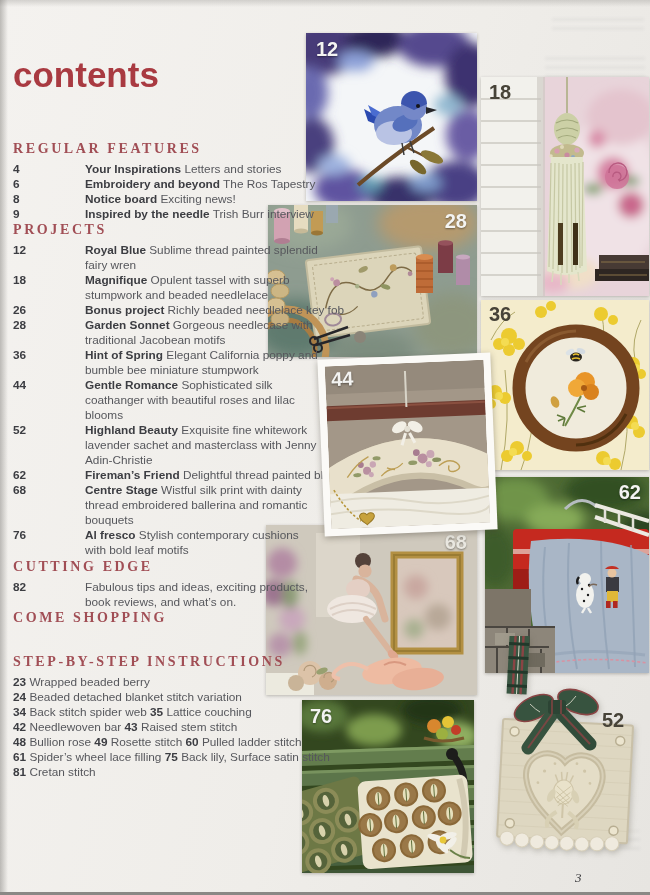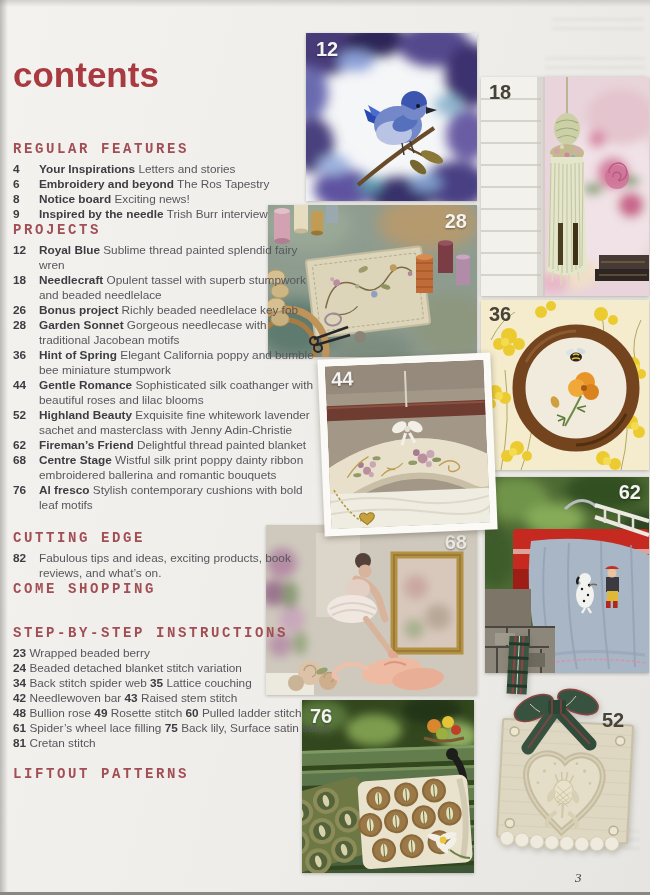--- a/index.html
+++ b/index.html
@@ -9,28 +9,28 @@
   .edge-l{position:absolute;left:0;top:0;width:8px;height:895px;z-index:6;
           background:linear-gradient(90deg,rgba(120,118,114,.45),rgba(233,231,228,0));}
   .edge-t{position:absolute;left:0;top:0;width:650px;height:7px;z-index:6;
           background:linear-gradient(180deg,rgba(150,148,144,.35),rgba(233,231,228,0));}
   .ghost{position:absolute;opacity:.06;filter:blur(1.5px);z-index:0;
          background:repeating-linear-gradient(0deg,#5a5a68 0 3px,transparent 3px 9px);}
 
   
   .toc{position:absolute;left:13px;top:40px;width:306px;z-index:2;}
   h1.contents{font-size:35px;font-weight:bold;color:#a93a41;margin:16px 0 0 0;line-height:37px;}
-  .sec-h{font-family:Liberation Mono, monospace;font-weight:700;font-size:14px;
+  .sec-h{font-family:Liberation Serif, serif;font-weight:700;font-size:14px;
          letter-spacing:2.6px;color:#a14e55;line-height:16px;}
-  .h-reg{margin-top:48px}.h-proj{margin-top:0}.h-cut{margin-top:17px}
+  .h-reg{margin-top:48px}.h-proj{margin-top:0}.h-cut{margin-top:1px}
   .h-shop{}.h-step{margin-top:28px}.h-lift{margin-top:15px}
   .items{margin-top:5px}
   .toc-item{display:flex;font-size:11.8px;line-height:15px;color:#56575c;}
   .toc-item .num{flex:0 0 26px;font-weight:700;color:#3c3d42;}
-  .toc-item .body{flex:1;}
+  .toc-item .body{flex:1;margin-left:46px;}
   .toc-item .t{font-weight:700;color:#3c3d42;}
   .nowrap{white-space:nowrap;}
   .step-line{font-size:11.8px;line-height:15px;color:#56575c;white-space:nowrap;}
   .step-line b{color:#3c3d42;text-align:center;}
   .pageno{position:absolute;left:575px;top:870px;z-index:2;
           font-family:"Liberation Serif",serif;font-style:italic;font-size:13px;color:#3e3e40;}
 
   
   .photo{position:absolute;box-shadow:0 1px 3px rgba(60,55,45,.3);overflow:hidden;z-index:1;}
   .photo svg{display:block;width:100%;height:100%;}
@@ -83,21 +83,21 @@
     </div>
 
     <div class="sec-h h-proj">PROJECTS</div>
     <div class="items">
       <div class="toc-item">
         <span class="num">12</span>
         <span class="body"><span class="t">Royal Blue</span> <span>Sublime thread painted splendid fairy wren</span></span>
       </div>
       <div class="toc-item">
         <span class="num">18</span>
-        <span class="body"><span class="t">Needlecraft</span> <span>Opulent tassel with superb stumpwork and beaded needlelace</span></span>
+        <span class="body"><span class="t">Magnifique</span> <span>Opulent tassel with superb stumpwork and beaded needlelace</span></span>
       </div>
       <div class="toc-item nowrap">
         <span class="num">26</span>
         <span class="body"><span class="t">Bonus project</span> <span>Richly beaded needlelace key fob</span></span>
       </div>
       <div class="toc-item">
         <span class="num">28</span>
         <span class="body"><span class="t">Garden Sonnet</span> <span>Gorgeous needlecase with traditional Jacobean motifs</span></span>
       </div>
       <div class="toc-item">
@@ -111,21 +111,21 @@
       <div class="toc-item">
         <span class="num">52</span>
         <span class="body"><span class="t">Highland Beauty</span> <span>Exquisite fine whitework lavender sachet and masterclass with Jenny Adin-Christie</span></span>
       </div>
       <div class="toc-item nowrap">
         <span class="num">62</span>
         <span class="body"><span class="t">Fireman’s Friend</span> <span>Delightful thread painted blanket</span></span>
       </div>
       <div class="toc-item">
         <span class="num">68</span>
-        <span class="body"><span class="t">Centre Stage</span> <span>Wistful silk print poppy dainty ribbon embroidered ballerina and romantic bouquets</span></span>
+        <span class="body"><span class="t">Centre Stage</span> <span>Wistful silk print with dainty thread embroidered ballerina and romantic bouquets</span></span>
       </div>
       <div class="toc-item">
         <span class="num">76</span>
         <span class="body"><span class="t">Al fresco</span> <span>Stylish contemporary cushions with bold leaf motifs</span></span>
       </div>
     </div>
 
     <div class="sec-h h-cut">CUTTING EDGE</div>
     <div class="items">
       <div class="toc-item">
@@ -161,21 +161,20 @@
       </div>
       <div class="step-line">
         <b>61</b> <span>Spider’s wheel lace filling</span>
         <b>75</b> <span>Back lily, Surface satin stitch</span>
       </div>
       <div class="step-line">
         <b>81</b> <span>Cretan stitch</span>
       </div>
     </div>
 
-    <div class="sec-h h-lift">LIFTOUT PATTERNS</div>
   </div>
 
   <div class="photo" id="p12">
     <svg viewBox="0 0 171 168" preserveAspectRatio="none">
       <defs>
           <filter id="b12" x="-30%" y="-30%" width="160%" height="160%">
             <feGaussianBlur stdDeviation="6"></feGaussianBlur>
           </filter>
         </defs>
       <rect width="171" height="168" fill="#f4f6f8"></rect>

